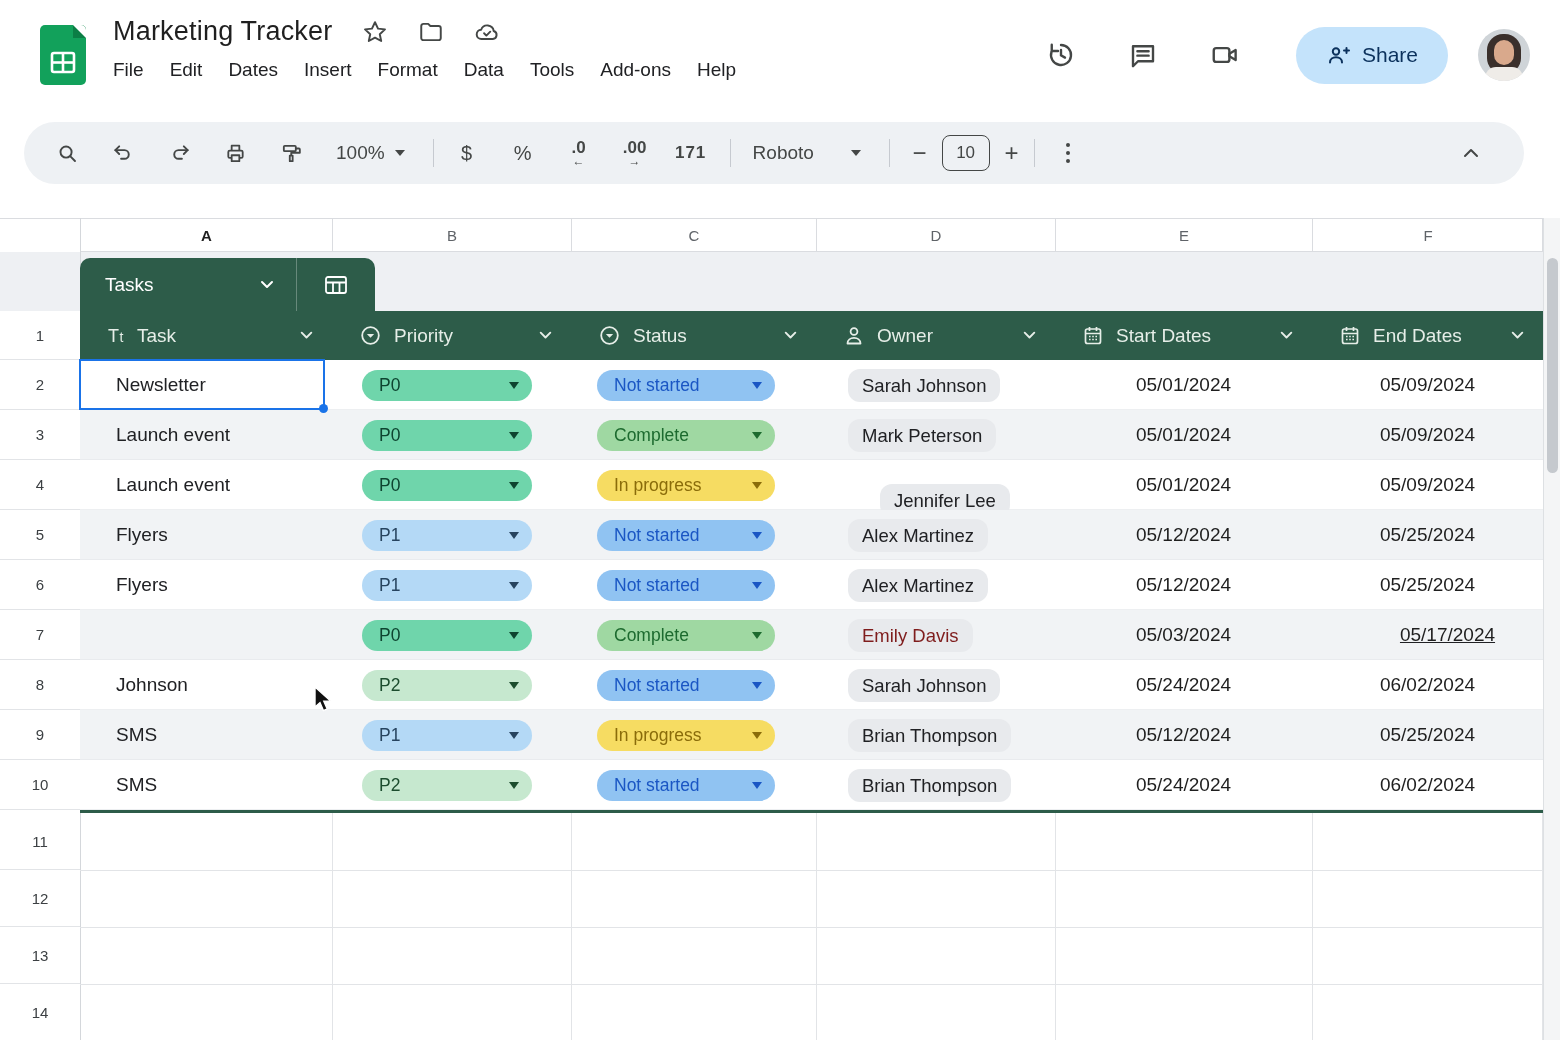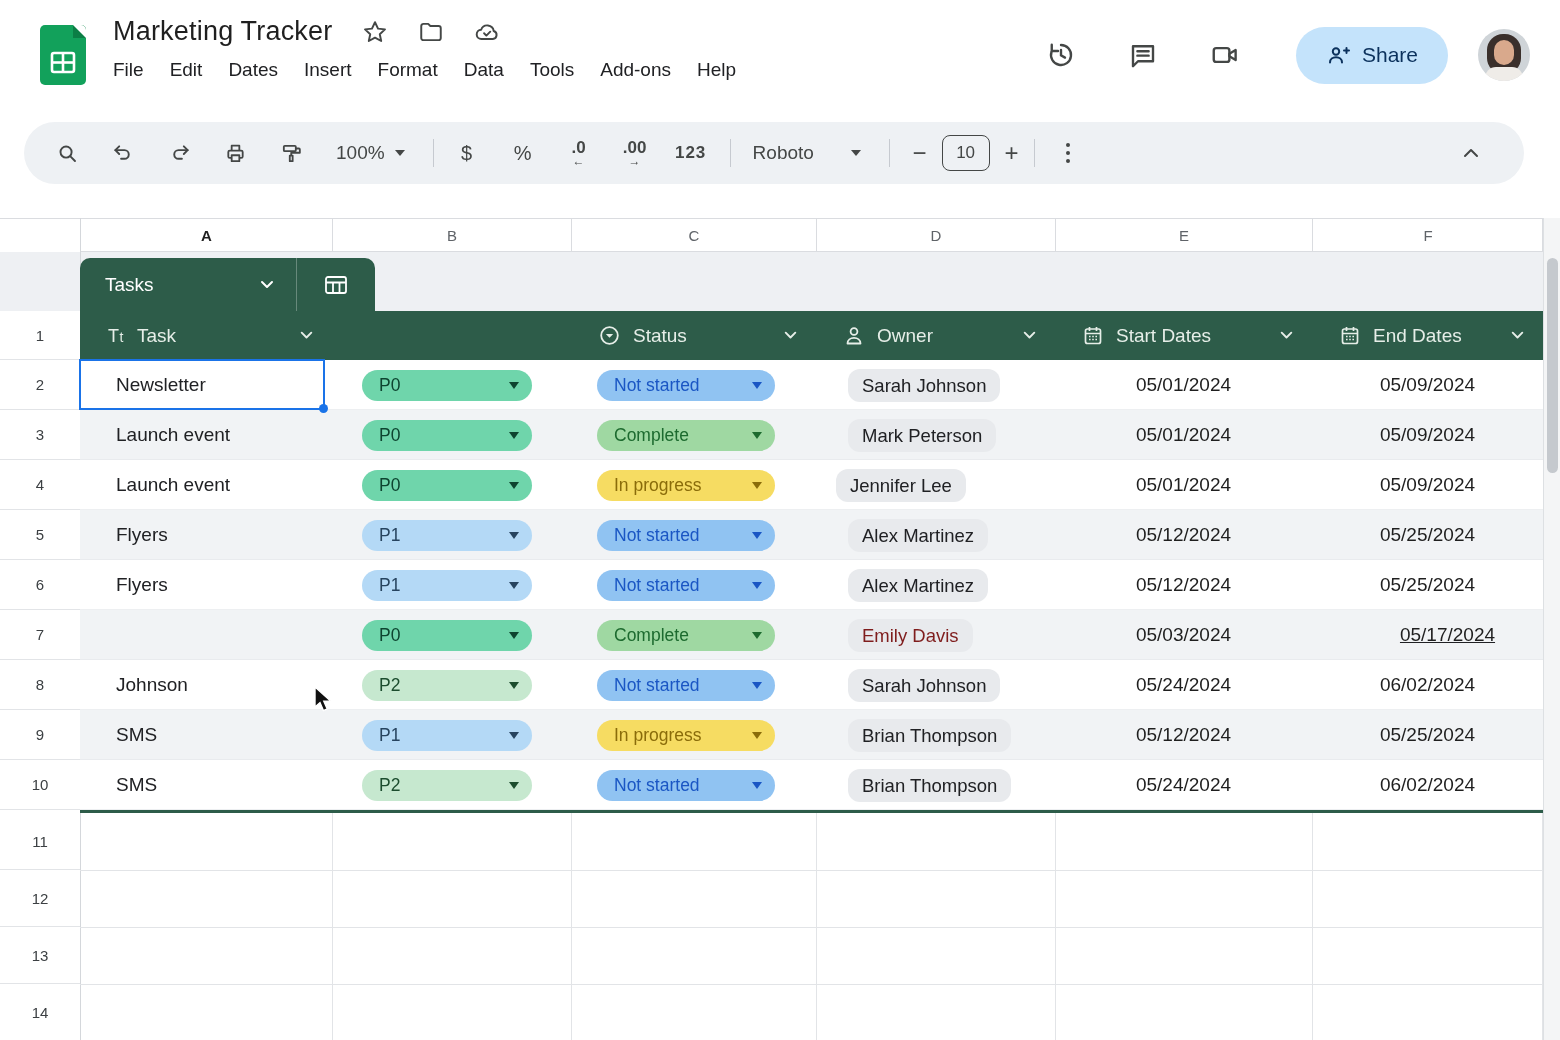--- a/index.html
+++ b/index.html
@@ -237,21 +237,21 @@
           <span class="d-top">.0</span>
           <span class="d-arrow">←</span>
         </span>
     </span>
     <span class="tbtn">
       <span class="dec">
           <span class="d-top">.00</span>
           <span class="d-arrow">→</span>
         </span>
     </span>
-    <span class="tbtn b123">123</span>
+    <span class="tbtn b123">171</span>
     <span class="tdivider"></span>
     <span class="font-ctl" style="width:128px;justify-content:space-between">
       <span class="tlabel">Roboto</span>
         <span class="caret"></span>
     </span>
     <span class="tdivider"></span>
     <span class="pm">−</span>
     <span class="size-box">10</span>
     <span class="pm">+</span>
     <span class="tdivider"></span>
@@ -318,20 +318,34 @@
           <span class="hicon">
             <span class="tt"><span class="bigT">T</span><span class="smallt">t</span></span>
           </span>
           <span class="hlabel">Task</span>
           <span class="hchev">
             <svg width="13" height="9" viewBox="0 0 13 9" fill="none" stroke="#E6EEE8" stroke-width="1.9" stroke-linecap="round" stroke-linejoin="round">
               <path d="M1.7 1.7l4.8 4.8 4.8-4.8"></path>
             </svg>
           </span>
         </div>
+        <div class="th" style="left: 252px; width: 239px;">
+          <span class="hicon">
+            <svg width="21" height="21" viewBox="0 0 21 21" fill="none">
+              <circle cx="10.5" cy="10.5" r="8.3" stroke="#E6EEE8" stroke-width="1.8"></circle>
+              <path d="M6.8 9l3.7 3.7L14.2 9z" fill="#E6EEE8"></path>
+            </svg>
+          </span>
+          <span class="hlabel">Priority</span>
+          <span class="hchev">
+            <svg width="13" height="9" viewBox="0 0 13 9" fill="none" stroke="#E6EEE8" stroke-width="1.9" stroke-linecap="round" stroke-linejoin="round">
+              <path d="M1.7 1.7l4.8 4.8 4.8-4.8"></path>
+            </svg>
+          </span>
+        </div>
         <div class="th" style="left: 491px; width: 245px;">
           <span class="hicon">
             <svg width="21" height="21" viewBox="0 0 21 21" fill="none">
               <circle cx="10.5" cy="10.5" r="8.3" stroke="#E6EEE8" stroke-width="1.8"></circle>
               <path d="M6.8 9l3.7 3.7L14.2 9z" fill="#E6EEE8"></path>
             </svg>
           </span>
           <span class="hlabel">Status</span>
           <span class="hchev">
             <svg width="13" height="9" viewBox="0 0 13 9" fill="none" stroke="#E6EEE8" stroke-width="1.9" stroke-linecap="round" stroke-linejoin="round">
@@ -440,21 +454,21 @@
               <span class="chip-label">P0</span>
               <span class="chip-caret"></span>
             </div>
           </div>
           <div class="dcell" style="left: 517px; width: 178px;">
             <div class="chip" style="width: 178px; background: rgb(246, 220, 98); color: rgb(138, 108, 10);">
               <span class="chip-label">In progress</span>
               <span class="chip-caret"></span>
             </div>
           </div>
-          <div class="dcell" style="left: 756px; width: 207px;">
+          <div class="dcell" style="left: 800px; width: 207px; margin-top: 15px;">
             <span class="owner-chip" style="background: rgb(232, 234, 237); color: rgb(32, 33, 36);">Jennifer Lee</span>
           </div>
           <div class="dcell" style="left: 975px; width: 257px;">
             <span class="date-text">05/01/2024</span>
           </div>
           <div class="dcell" style="left: 1232px; width: 231px;">
             <span class="date-text">05/09/2024</span>
           </div>
         </div>
         <div class="drow banded" style="top: 292px;">

